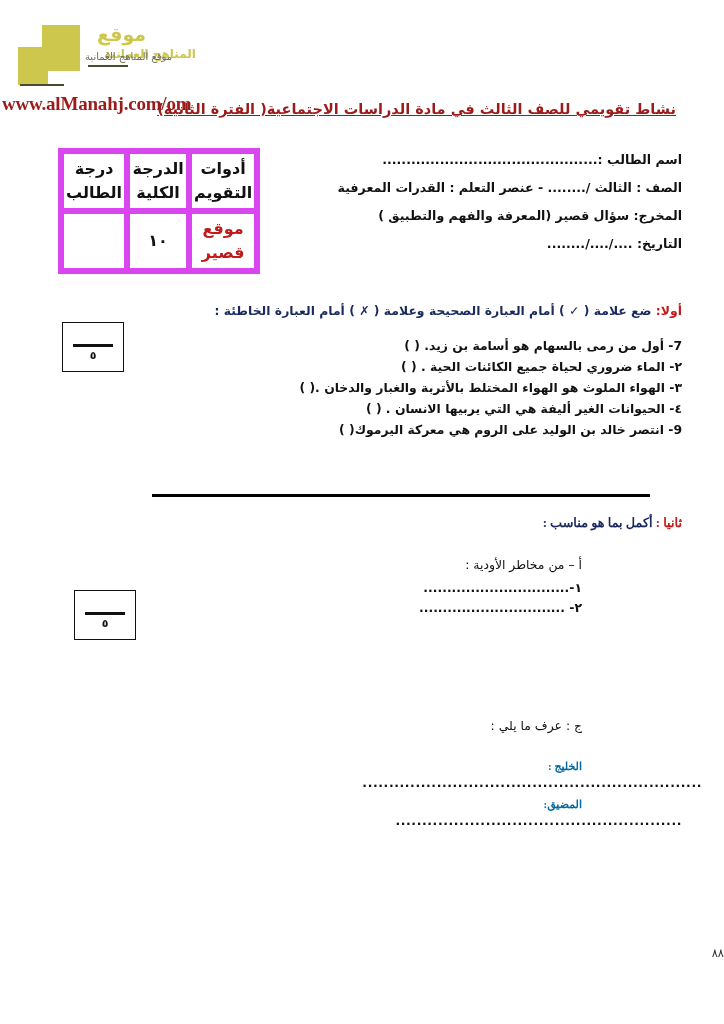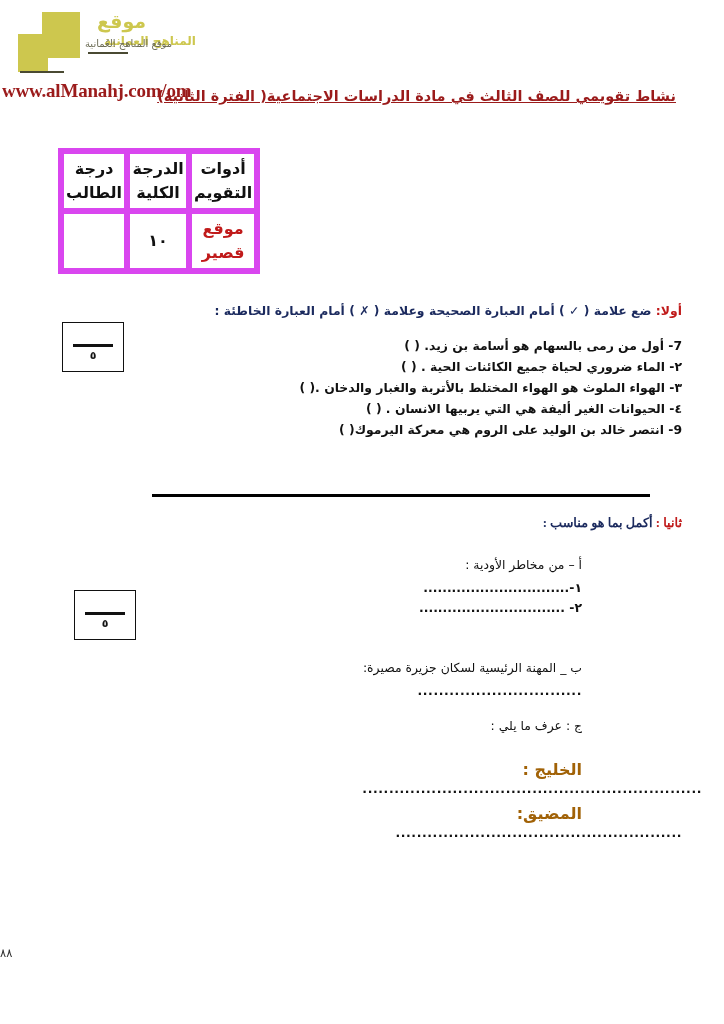--- a/index.html
+++ b/index.html
@@ -20,21 +20,21 @@
   .page {
     position: absolute;
     inset: 0;
     width: 724px;
     height: 1024px;
   }
 
   
   .header-zone {
     position: absolute;
-    top: 4px; left: 0;
+    top: 17px; left: 0;
     width: 724px;
     height: 115px;
   }
 
   .logo-mark {
     position: absolute;
     left: 18px;
     top: 8px;
     width: 62px;
     height: 60px;
@@ -292,44 +292,45 @@
   .blank-line-wide {
     font-size: 12.4px;
     font-weight: bold;
     color: #111;
     white-space: nowrap;
     letter-spacing: 0.6px;
   }
 
   .def-row { margin-bottom: 2px; }
   .def-term {
-    font-size: 16px;
-    font-weight: bold;
-    color: #a16207;
+    font-size: 11px;
+    font-weight: bold;
+    color: #0369a1;
     white-space: nowrap;
     margin-bottom: 2px;
+    font-family: Liberation Serif, serif;
   }
   .def-dots {
     font-size: 12.4px;
     font-weight: bold;
     color: #111;
     white-space: nowrap;
     letter-spacing: 0.6px;
     margin-bottom: 8px;
   }
   .def-dots.indent1 { margin-right: -120px; }
   .def-dots.indent2 { margin-right: -110px; }
   .def-dots.indent3 { margin-right: -100px; }
 
   
   .page-number {
     position: absolute;
     left: 0; right: 0;
     top: 946px;
-    text-align: left;
+    text-align: right;
     font-size: 11.5px;
     color: #333;
     font-weight: normal;
   }
 </style>
 </head>
 <body>
 
 <div class="page">
 
@@ -362,20 +363,26 @@
     </thead>
     <tbody>
       <tr>
         <td class="tool-cell">موقع قصير</td>
         <td>١٠</td>
         <td></td>
       </tr>
     </tbody>
   </table>
 
+  <div class="info-block">
+    <div class="info-line">اسم الطالب  :.............................................</div>
+    <div class="info-line">الصف : الثالث  /........ -  عنصر التعلم : القدرات المعرفية</div>
+    <div class="info-line">المخرج: سؤال قصير  (المعرفة والفهم والتطبيق )</div>
+    <div class="info-line">التاريخ: ..../..../........</div>
+  </div>
 
   <div class="section-one-head">
     <span class="lead">أولا:</span>
     <span>ضع علامة (  ✓ ) أمام العبارة الصحيحة وعلامة (  ✗  ) أمام العبارة الخاطئة :</span>
   </div>
 
   <div class="qlist">
     <div class="qitem">7- أول من رمى بالسهام هو أسامة بن زيد.  (        )</div>
     <div class="qitem">٢- الماء ضروري لحياة جميع الكائنات الحية .     (        )</div>
     <div class="qitem">٣- الهواء الملوث هو الهواء المختلط بالأتربة والغبار والدخان .(        )</div>
@@ -394,24 +401,20 @@
     <span class="lead">ثانيا :</span>
     <span>أكمل بما هو مناسب   :</span>
   </div>
 
   <div class="sub-a">
     <div class="sub-label">أ – من مخاطر الأودية :</div>
     <div class="blank-num">١-...............................</div>
     <div class="blank-num">٢- ...............................</div>
   </div>
 
-  <div class="sub-b">
-    <div class="sub-label">ب _ المهنة الرئيسية لسكان جزيرة مصيرة:</div>
-    <div class="blank-line-wide">...............................</div>
-  </div>
 
   <div class="sub-c">
     <div class="sub-label">ج : عرف ما يلي :</div>
   </div>
 
   <div class="defs">
     <div class="def-row">
       <div class="def-term">الخليج :</div>
       <div class="def-dots indent1">................................................................</div>
     </div>

